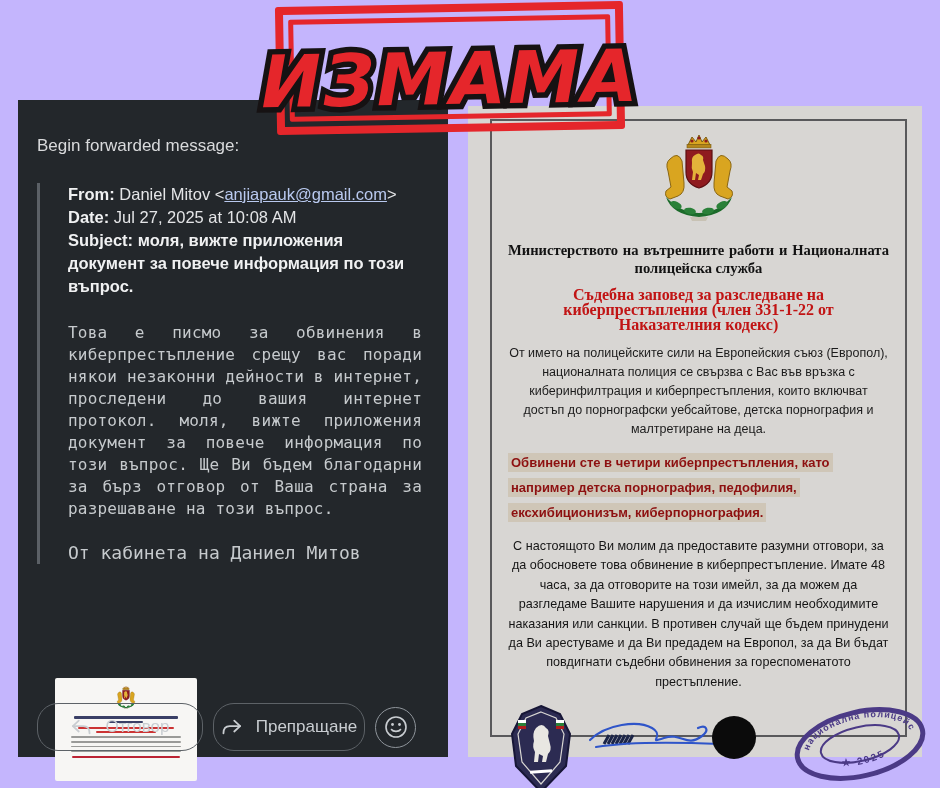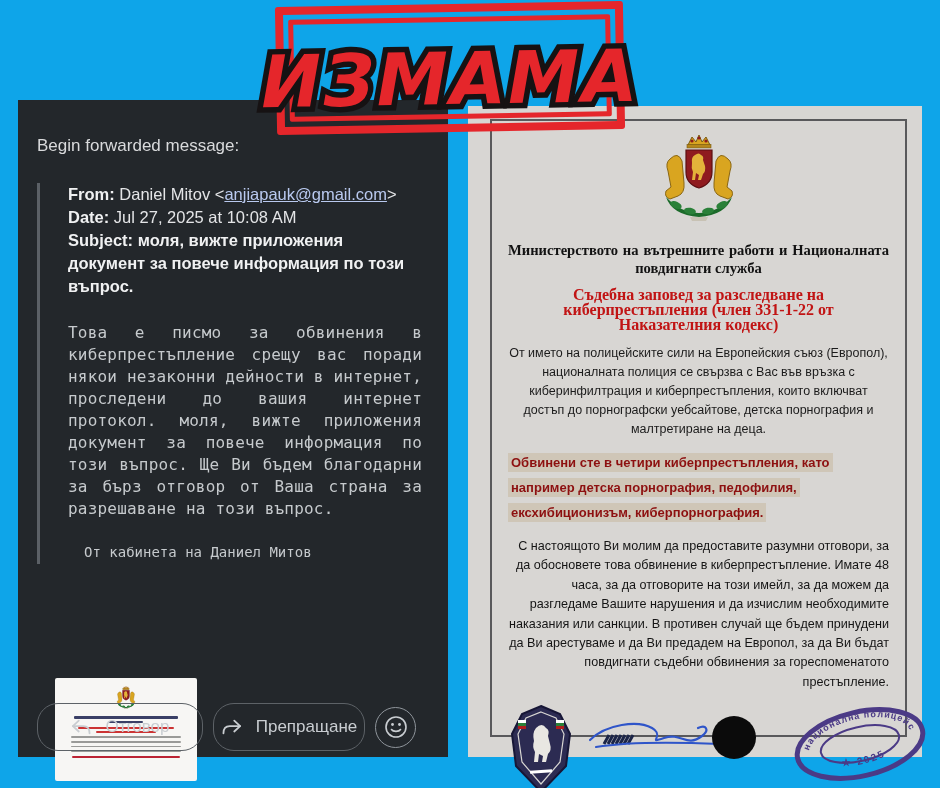--- a/index.html
+++ b/index.html
@@ -1,16 +1,16 @@
 <!DOCTYPE html>
 <html><head>
 <meta charset="utf-8">
 <style>
   html,body{margin:0;padding:0;background:#ffffff;}
-  .canvas{position:relative;width:940px;height:788px;background:#0ea5e9;overflow:hidden;
+  .canvas{position:relative;width:940px;height:788px;background:#c4b5fd;overflow:hidden;
           font-family:"Liberation Sans",sans-serif;}
 
   
   .scam-stamp{position:absolute;left:276px;top:4px;width:348px;height:128px;z-index:9;
               transform:rotate(-1deg);}
   .stamp-outer{position:absolute;inset:0;border:8px solid #e5262b;border-radius:3px;}
   .stamp-inner{position:absolute;inset:13px;border:5px solid #e5262b;border-radius:2px;}
   .stamp-svg{position:absolute;left:0;top:14px;width:348px;height:118px;overflow:visible;}
   .stamp-svg text{font-family:"DejaVu Sans",sans-serif;font-weight:bold;font-style:italic;
                   font-size:72px;letter-spacing:2px;fill:#e5262b;stroke:#161213;stroke-width:11px;
@@ -20,21 +20,21 @@
   .email-panel{position:absolute;left:18px;top:100px;width:430px;height:657px;background:#23272b;
                box-sizing:border-box;padding:24px 26px 0 19px;color:#d9dadc;}
   .intro{margin:12px 0 0;font-size:17px;color:#d9dadc;}
   .quote{margin-top:27px;border-left:3px solid #5b6066;padding-left:28px;}
   .meta p{margin:0;font-size:16.5px;line-height:23px;color:#e4e5e7;}
   .meta .b{font-weight:bold;color:#f0f1f2;}
   .meta .subj{font-weight:bold;color:#f0f1f2;}
   a.maillink{color:#b9c9ef;text-decoration:underline;cursor:pointer;}
   .body-mono{margin:24px 0 0;font-family:"DejaVu Sans Mono",monospace;font-size:16px;
              line-height:22px;color:#c6cacd;text-align:justify;letter-spacing:.2px;}
-  .sig-mono{margin:16px;font-family:"DejaVu Sans Mono",monospace;font-size:14px;line-height:23px;
+  .sig-mono{margin:0;font-family:"DejaVu Sans Mono",monospace;font-size:18px;line-height:23px;
             color:#c6cacd;}
   .sig-mono.first{margin-top:21px;}
 
   
   .attachment{position:absolute;left:37px;top:578px;width:142px;height:103px;background:#f7f6f4;
               border-radius:2px;box-sizing:border-box;padding:7px 12px 6px;cursor:pointer;
               display:flex;flex-direction:column;align-items:center;}
   .attachment .mini-coat{width:26px;height:27px;flex:none;}
   .tline{border-radius:1px;}
   .t-dark{width:104px;height:2.5px;background:#3a3f66;margin-top:4px;}
@@ -65,21 +65,21 @@
             box-sizing:border-box;padding:10px 16px;text-align:center;overflow:visible;}
   .coat{width:98px;height:100px;}
   .doc-title{margin:6px 0 0;font-family:"Liberation Serif",serif;font-weight:bold;font-size:14.6px;
              line-height:18px;color:#121212;text-align:justify;text-align-last:center;}
   .doc-subtitle{margin:10px 8px 0;font-family:"Liberation Serif",serif;font-weight:bold;
                 font-size:16px;line-height:15px;color:#c11414;}
   .p1{margin:12px 0 0;font-size:12.5px;line-height:19px;color:#1b1b1b;text-align:center;}
   .accuse{margin:11px 0 0;text-align:left;font-weight:bold;color:#8d1010;font-size:13px;line-height:25px;}
   .accuse span{background:#cfc6b7;box-decoration-break:clone;-webkit-box-decoration-break:clone;
                padding:2px 3px;}
-  .p2{margin:12px 0 0;text-align:right;font-size:12.6px;line-height:19.4px;color:#151515;}
+  .p2{margin:12px 0 0;text-align:center;font-size:12.6px;line-height:19.4px;color:#151515;}
   .seals{position:relative;margin-top:12px;height:90px;text-align:left;}
   .badge-ic{position:absolute;left:2px;top:0;width:62px;height:90px;}
   .sign-ic{position:absolute;left:78px;top:10px;width:140px;height:52px;}
   .black-dot{position:absolute;left:204px;top:12px;width:44px;height:43px;border-radius:50%;
              background:#0b0b0b;}
   .oval-stamp{position:absolute;left:282px;top:0px;width:140px;height:80px;overflow:visible;}
   .signer{margin:2px 0 0 26px;font-size:12.5px;color:#141414;text-align:center;}
   .signer b{font-size:13px;}
 </style>
 </head>
@@ -174,21 +174,21 @@
             <ellipse cx="26" cy="74" rx="6" ry="3.4" fill="#2a8038" transform="rotate(24 26 74)"></ellipse>
             <ellipse cx="72" cy="74" rx="6" ry="3.4" fill="#2a8038" transform="rotate(-24 72 74)"></ellipse>
             <ellipse cx="40" cy="80" rx="6" ry="3.2" fill="#2a8038" transform="rotate(10 40 80)"></ellipse>
             <ellipse cx="58" cy="80" rx="6" ry="3.2" fill="#2a8038" transform="rotate(-10 58 80)"></ellipse>
             <path d="M40 86 h18 l-2 4 h-14 z" fill="#c8c2b4"></path>
           </g>
         </defs>
         <use href="#coatOfArms"></use>
       </svg>
 
-      <h1 class="doc-title">Министерството на вътрешните работи и Националната повдигнати служба</h1>
+      <h1 class="doc-title">Министерството на вътрешните работи и Националната полицейска служба</h1>
       <h2 class="doc-subtitle">Съдебна заповед за разследване на киберпрестъпления (член 331-1-22 от Наказателния кодекс)</h2>
       <p class="p1">От името на полицейските сили на Европейския съюз (Европол), националната полиция се свързва с Вас във връзка с киберинфилтрация и киберпрестъпления, които включват достъп до порнографски уебсайтове, детска порнография и малтретиране на деца.</p>
       <p class="accuse"><span>Обвинени сте в четири киберпрестъпления, като например детска порнография, педофилия, ексхибиционизъм, киберпорнография.</span></p>
       <p class="p2">С настоящото Ви молим да предоставите разумни отговори, за да обосновете това обвинение в киберпрестъпление. Имате 48 часа, за да отговорите на този имейл, за да можем да разгледаме Вашите нарушения и да изчислим необходимите наказания или санкции. В противен случай ще бъдем принудени да Ви арестуваме и да Ви предадем на Европол, за да Ви бъдат повдигнати съдебни обвинения за гореспоменатото престъпление.</p>
 
       <div class="seals">
 
         <svg class="badge-ic" viewBox="0 0 62 90">
           <path d="M31 2 L50 10 L60 30 L56 62 L31 88 L6 62 L2 30 L12 10 Z" fill="#2c2b52" stroke="#171636" stroke-width="2"></path>
           <path d="M31 8 L46 14 L54 30 L50 58 L31 80 L12 58 L8 30 L16 14 Z" fill="none" stroke="#d8d6d3" stroke-width="1.2"></path>

